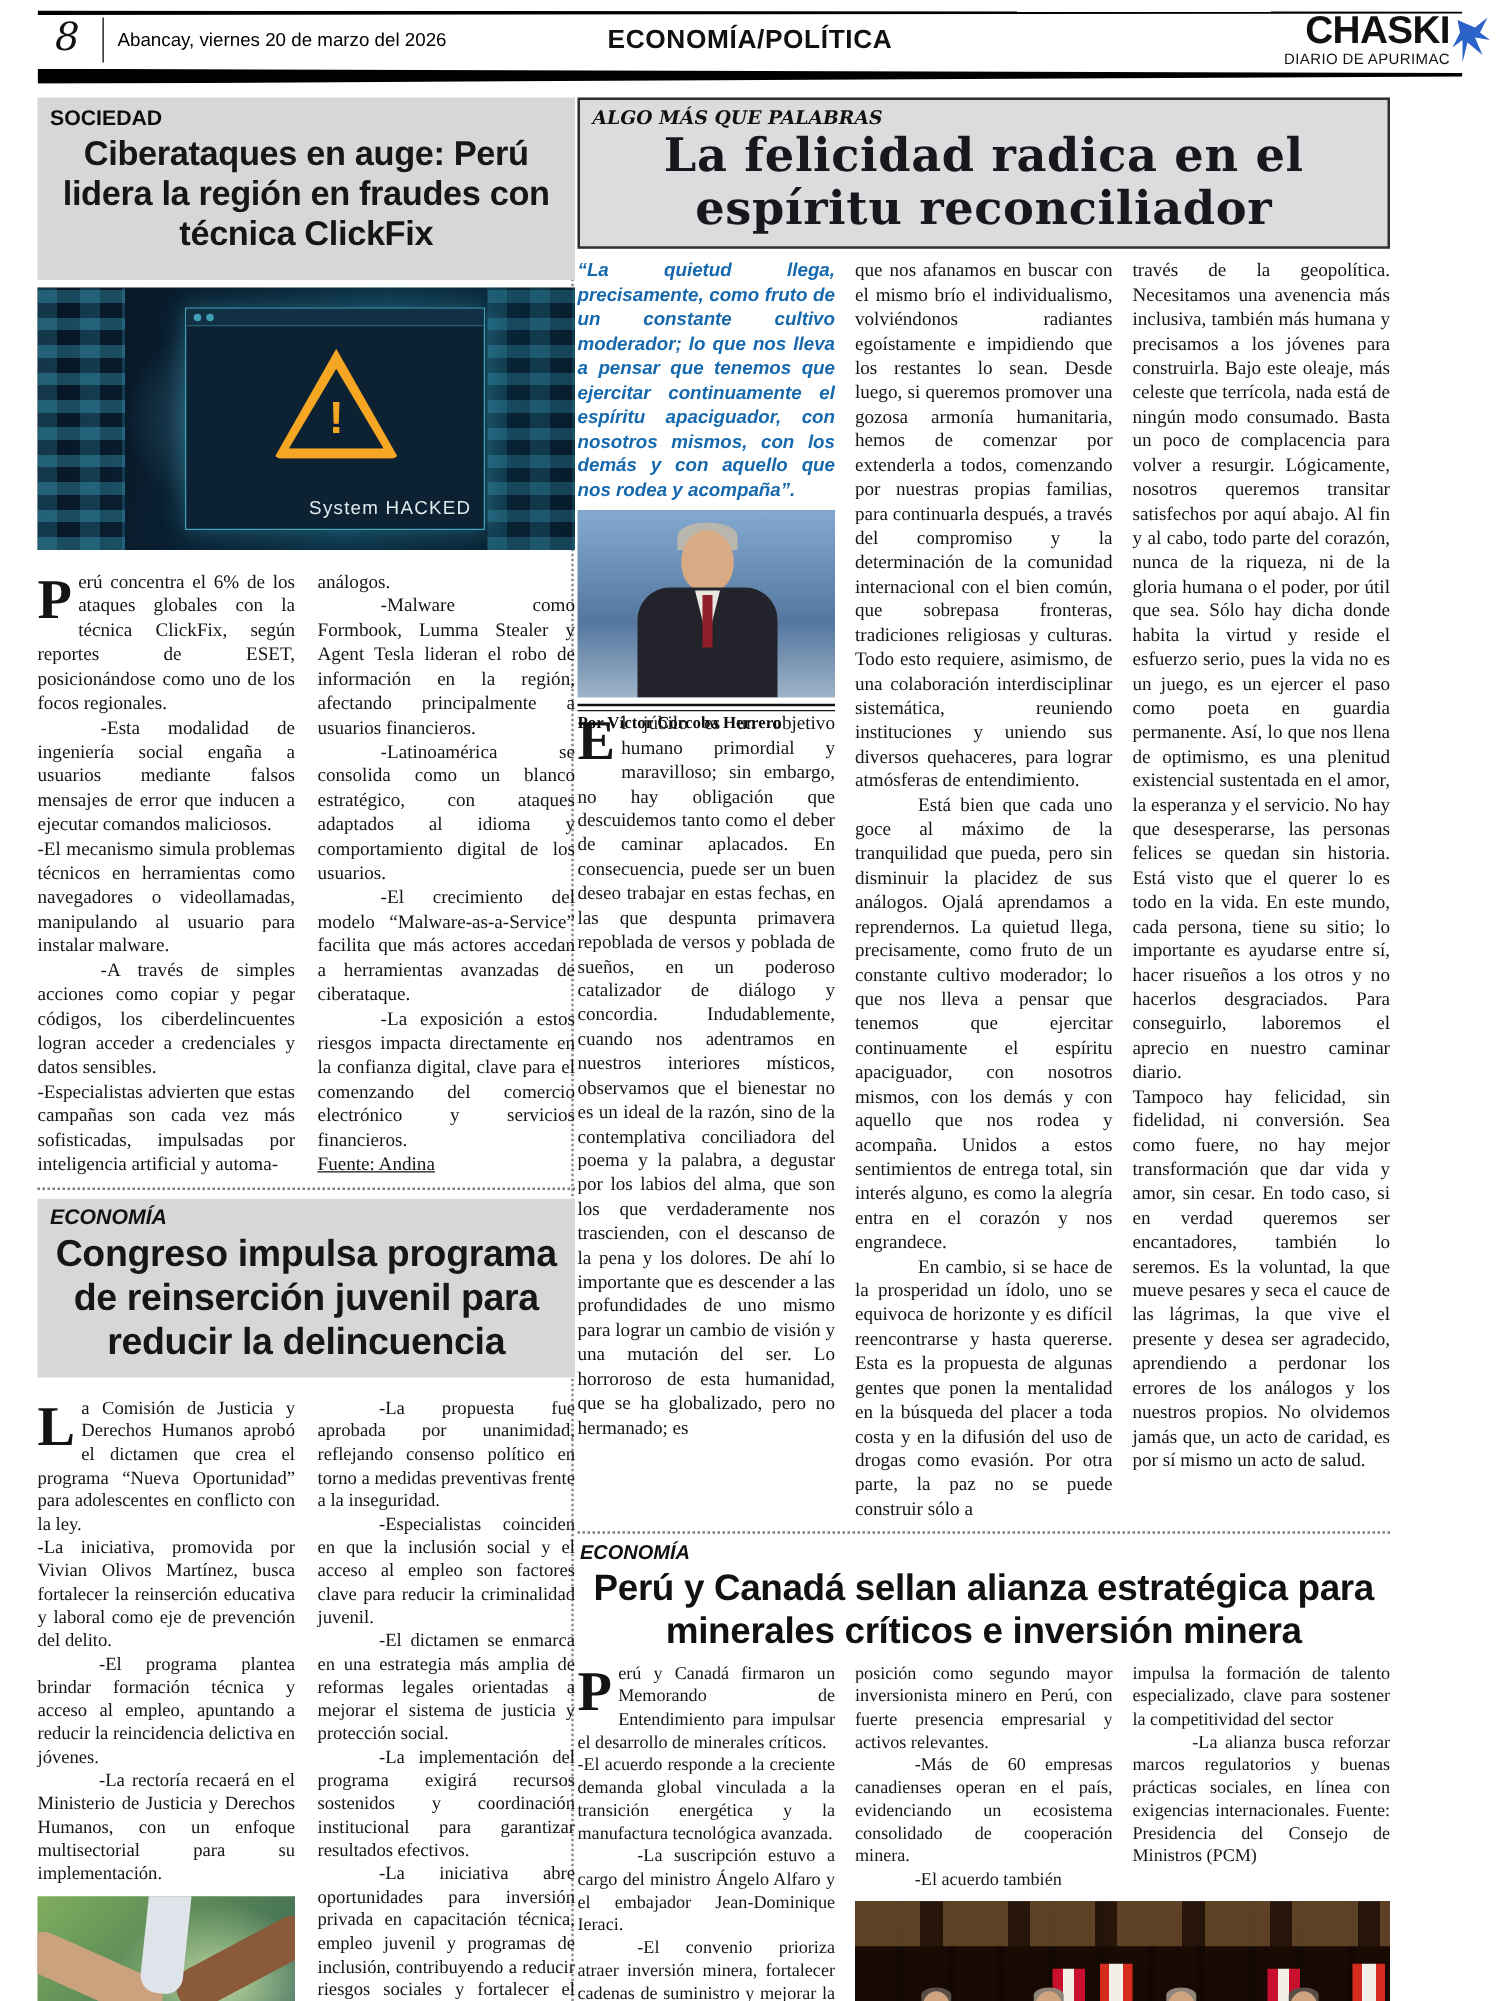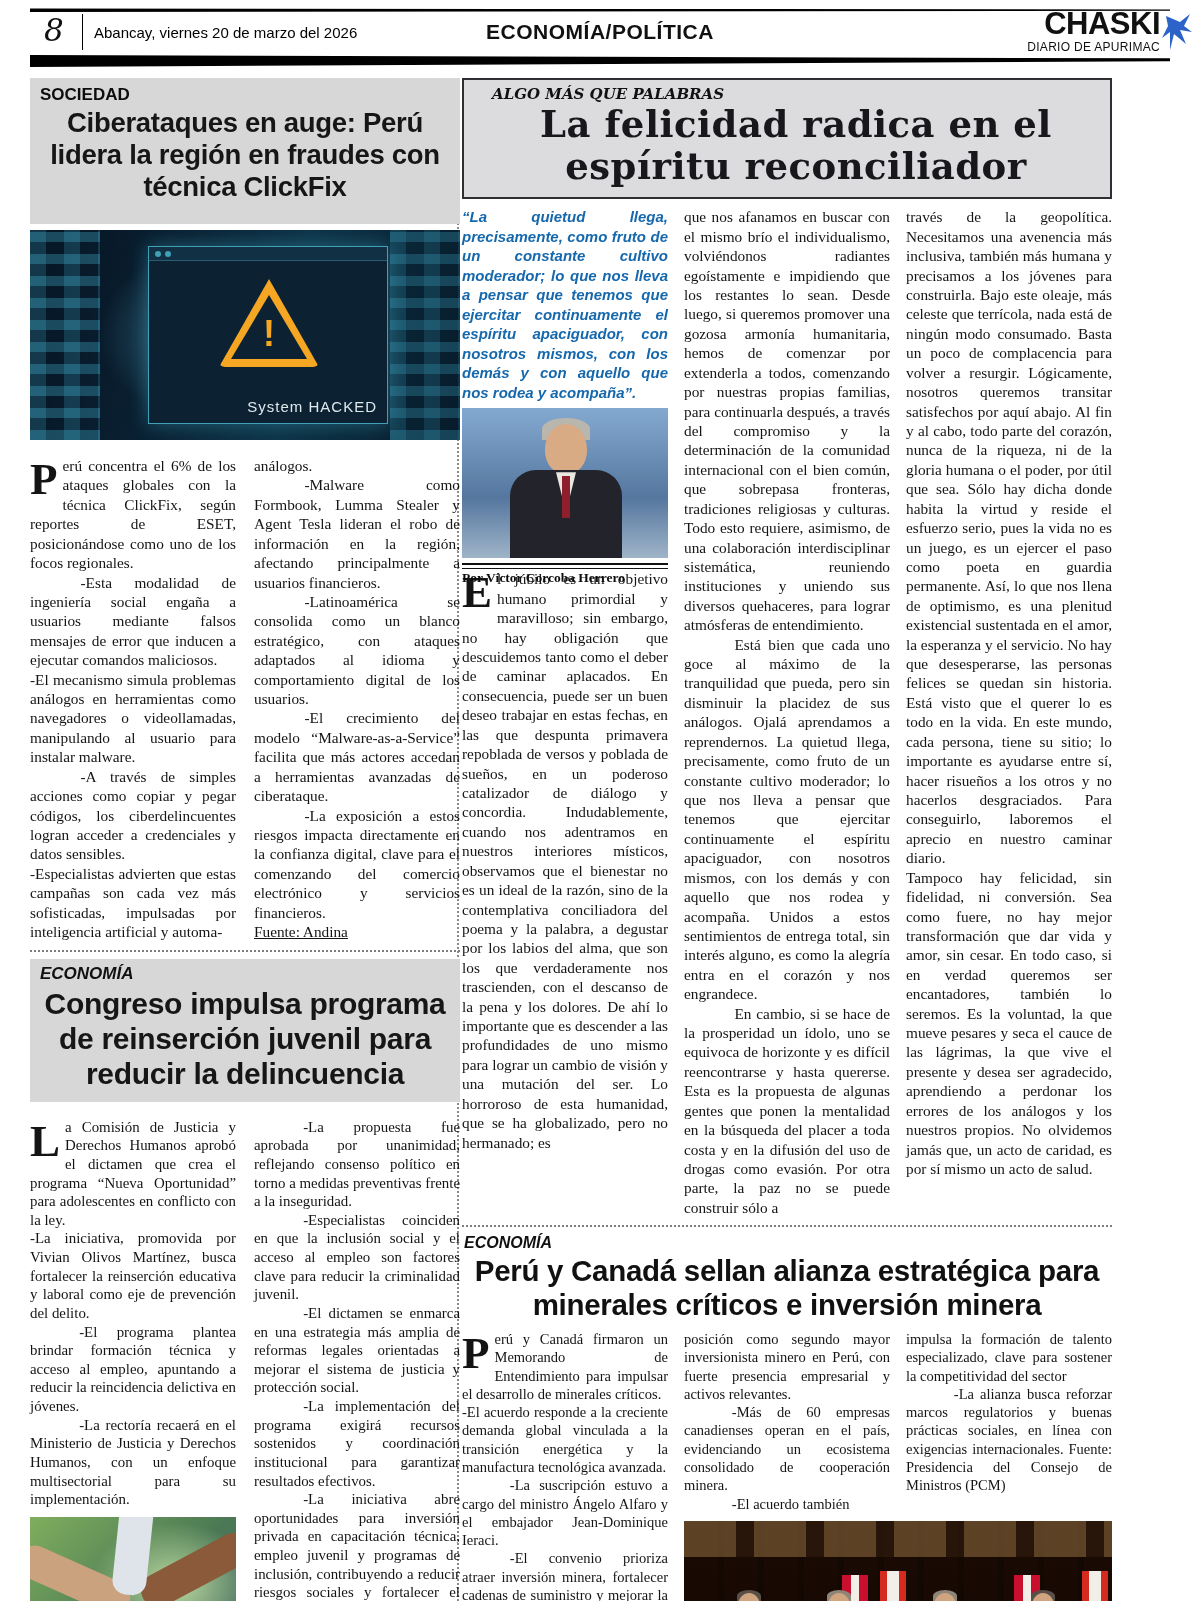--- a/index.html
+++ b/index.html
@@ -28,21 +28,21 @@
   
   .left-col  { position:absolute; left:30px;  top:78px; width:430px; }
   .right-col { position:absolute; left:462px; top:78px; width:650px; }
   
   .gray-box { background:#d7d7d7; padding:7px 10px 10px 10px; }
   .kicker-sans { font-family:"Liberation Sans", sans-serif; font-weight:800; font-size:17px; color:#0d0d0d; }
   .kicker-italic { font-family:"Liberation Sans", sans-serif; font-weight:800; font-style:italic; font-size:17px; }
   .hl-sans { font-family:"Liberation Sans", sans-serif; font-weight:700; text-align:center; color:#161616; }
   .clickfix-hl { font-size:27.5px; line-height:1.16; margin-top:2px; letter-spacing:-.3px; }
   .congreso-hl { font-size:30px; line-height:1.18; margin-top:2px; letter-spacing:-.3px; }
-  .felic-box { border:2px solid #2e2e33; background:#dcdcdf; padding:5px 10px 10px 28px; }
+  .felic-box { border:2px solid #2e2e33; background:#dcdcdf; padding:5px 10px 10px 10px; }
   .felic-kicker { font-family:"DejaVu Serif", serif; font-weight:700; font-style:italic; font-size:15px; }
   .felic-hl { font-family:"DejaVu Serif", serif; font-weight:700; font-size:37px; line-height:1.14; text-align:center; letter-spacing:.5px; color:#17171c; }
   .peru-kicker { font-family:"Liberation Sans", sans-serif; font-weight:800; font-style:italic; font-size:16px; margin:4px 0 2px 2px; }
   .peru-hl { font-family:"Liberation Sans", sans-serif; font-weight:700; font-size:29.5px; line-height:1.15; text-align:center; letter-spacing:-.3px; }
   
   .cols { display:flex; gap:18px; margin-top:16px; }
   .col { width:206px; }
   .cols3 { display:flex; gap:16px; margin-top:8px; }
   .col3 { width:206px; }
   p.art { font-size:15.3px; line-height:1.27; text-align:justify; color:#141414; }
@@ -158,21 +158,21 @@
           <div class="tri-bang">!</div>
         </div>
         <div class="hk-label">System HACKED</div>
       </div>
     </div>
 
     <div class="cols">
       <div class="col">
         <p class="art dropcap">Perú concentra el 6% de los ataques globales con la técnica ClickFix, según reportes de ESET, posicionándose como uno de los focos regionales.</p>
         <p class="art ind">-Esta modalidad de ingeniería social engaña a usuarios mediante falsos mensajes de error que inducen a ejecutar comandos maliciosos.</p>
-        <p class="art">-El mecanismo simula problemas análogos en herramientas como navegadores o videollamadas, manipulando al usuario para instalar malware.</p>
+        <p class="art">-El mecanismo simula problemas técnicos en herramientas como navegadores o videollamadas, manipulando al usuario para instalar malware.</p>
         <p class="art ind">-A través de simples acciones como copiar y pegar códigos, los ciberdelincuentes logran acceder a credenciales y datos sensibles.</p>
         <p class="art">-Especialistas advierten que estas campañas son cada vez más sofisticadas, impulsadas por inteligencia artificial y automa-</p>
       </div>
       <div class="col">
         <p class="art">análogos.</p>
         <p class="art ind">-Malware como Formbook, Lumma Stealer y Agent Tesla lideran el robo de información en la región, afectando principalmente a usuarios financieros.</p>
         <p class="art ind">-Latinoamérica se consolida como un blanco estratégico, con ataques adaptados al idioma y comportamiento digital de los usuarios.</p>
         <p class="art ind">-El crecimiento del modelo “Malware-as-a-Service” facilita que más actores accedan a herramientas avanzadas de ciberataque.</p>
         <p class="art ind">-La exposición a estos riesgos impacta directamente en la confianza digital, clave para el comenzando del comercio electrónico y servicios financieros.</p>
         <p class="art fuente">Fuente: Andina</p>

